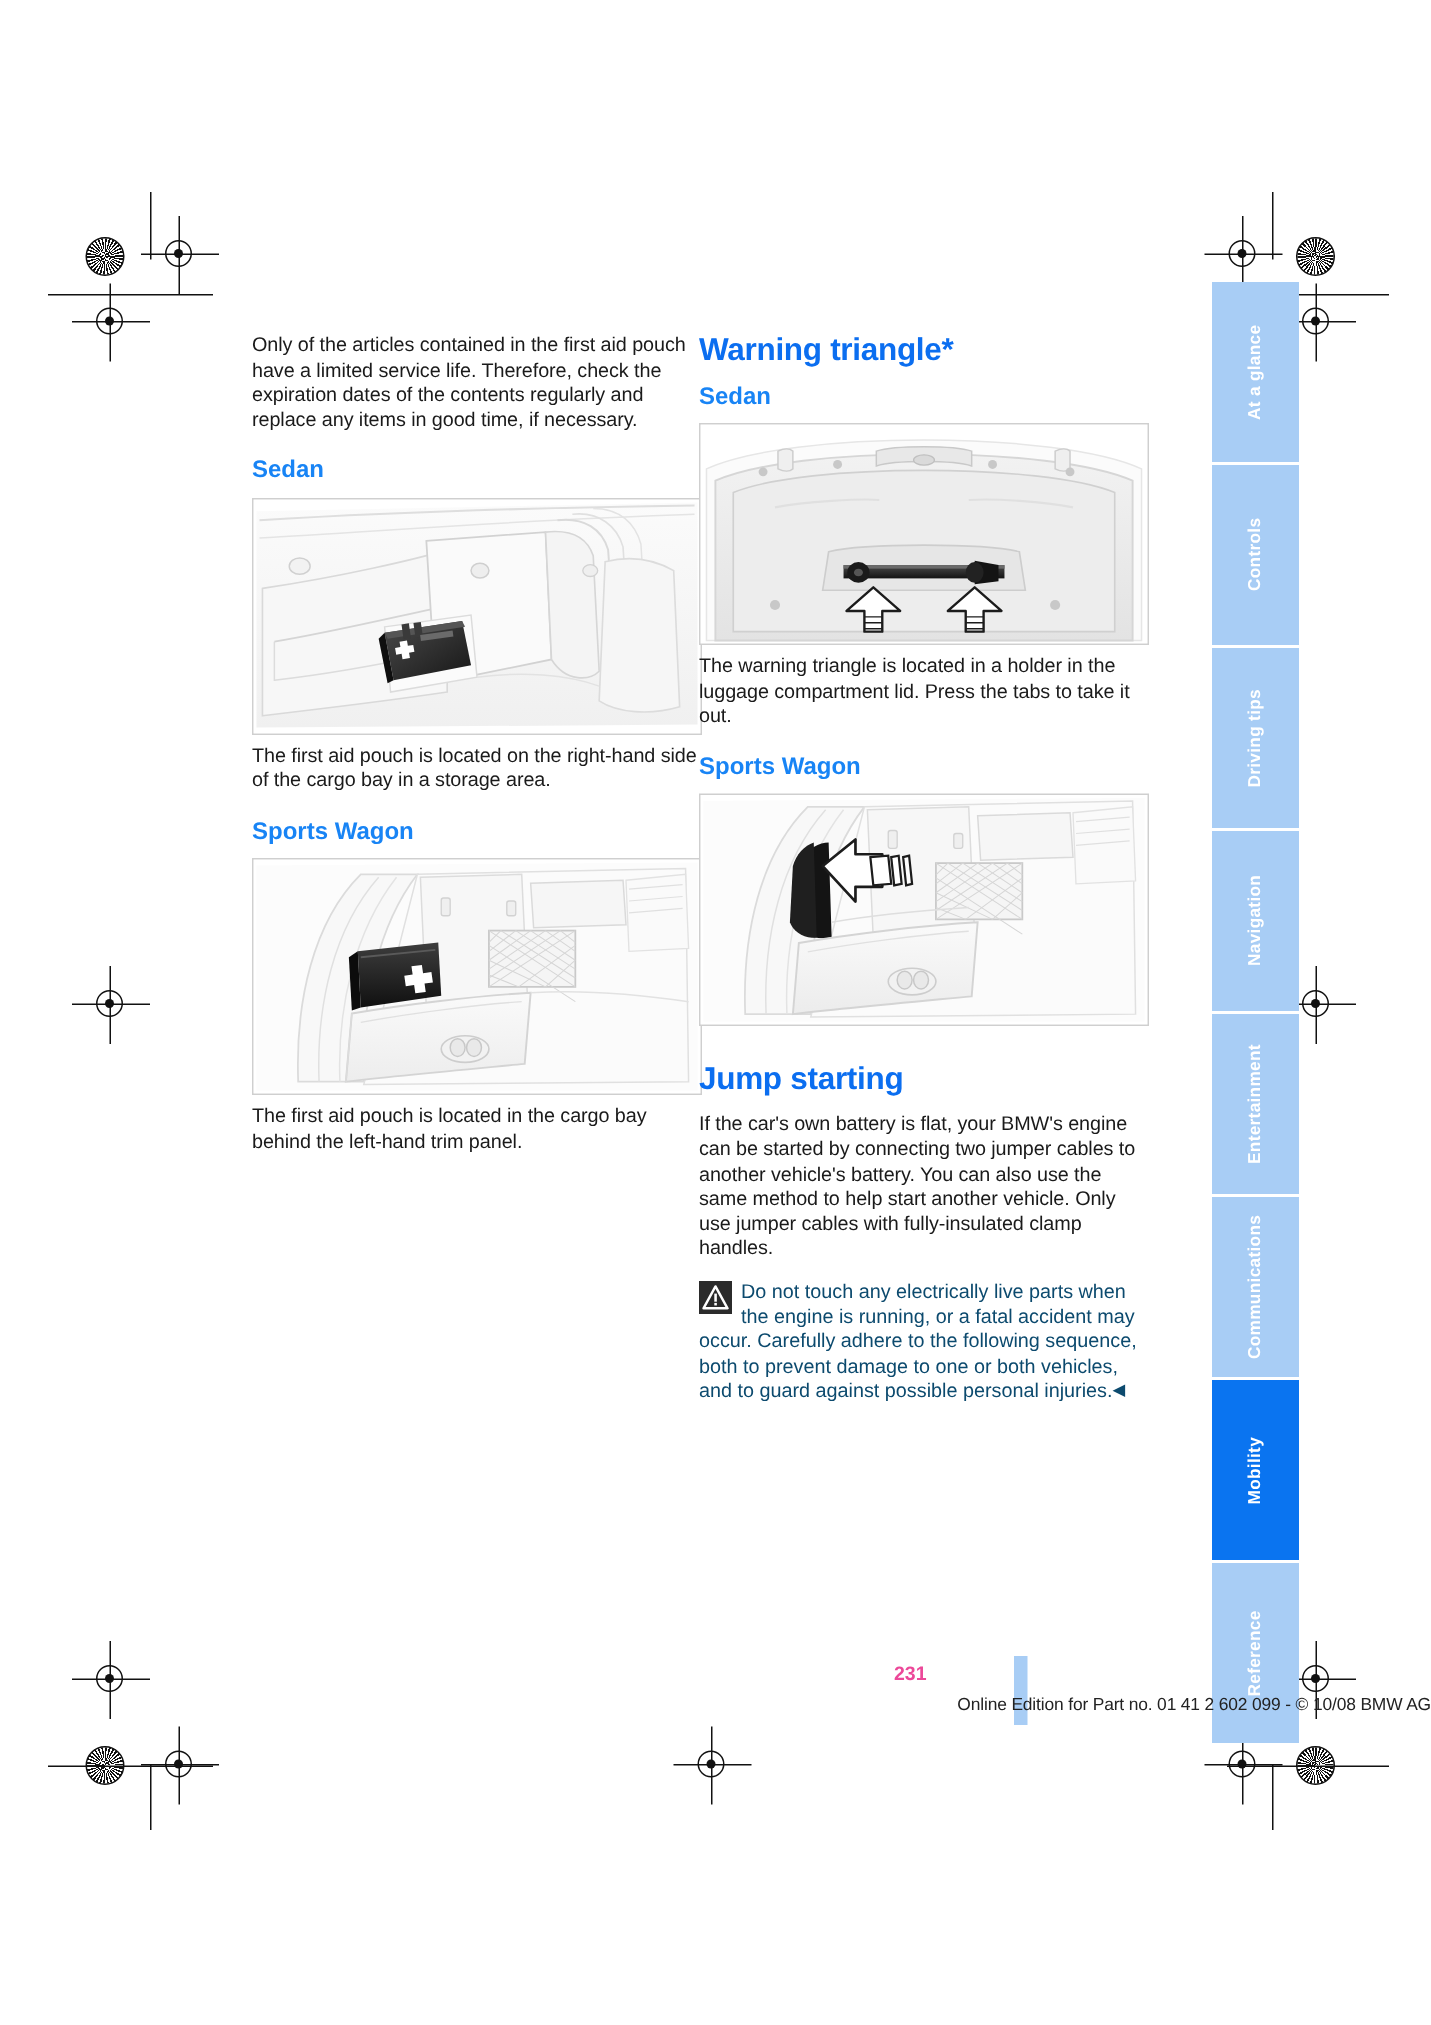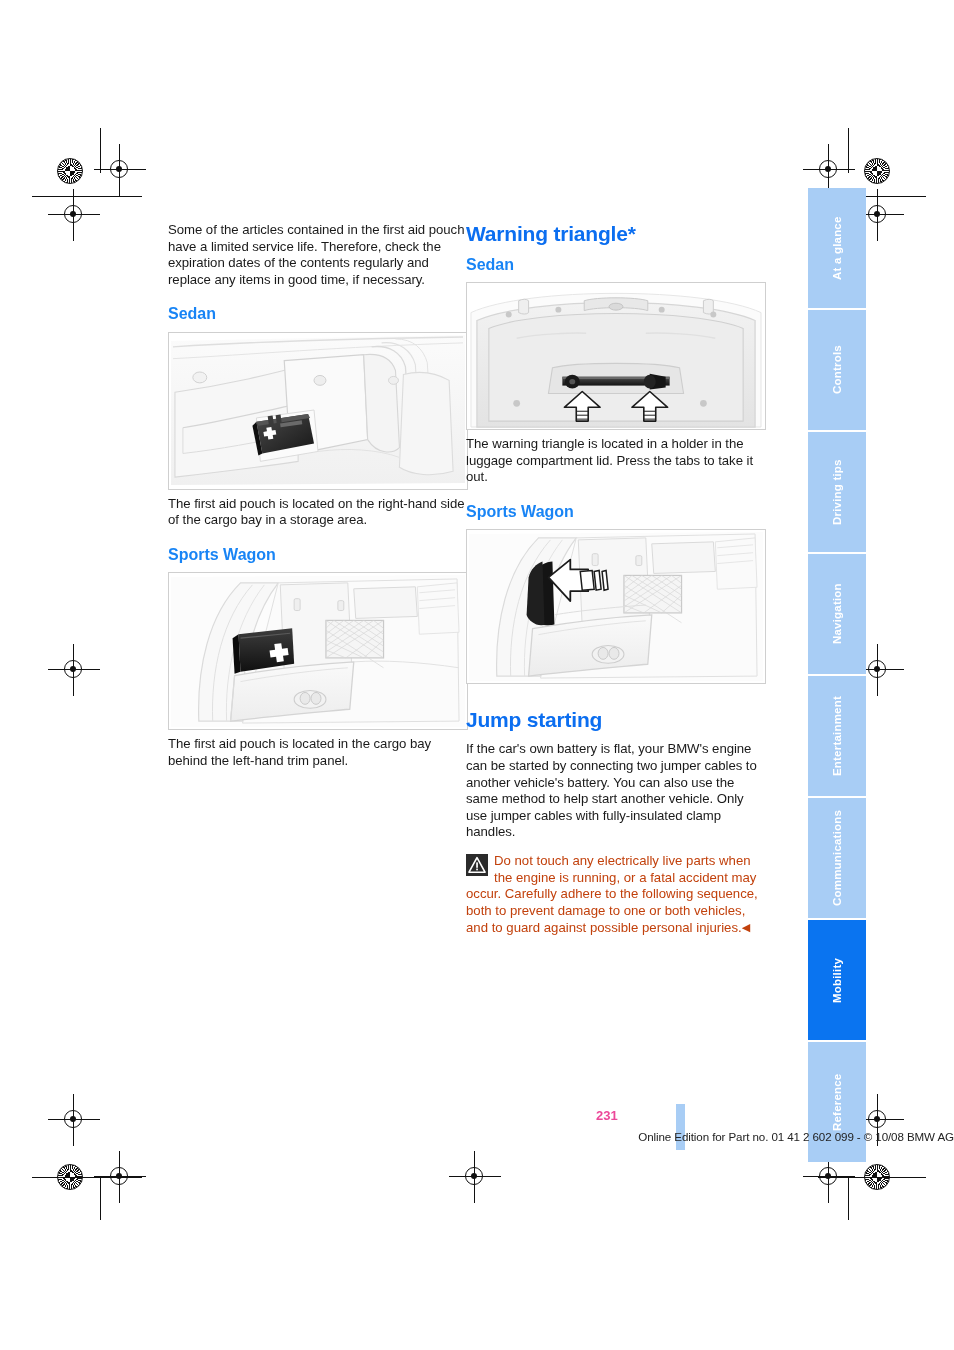--- a/index.html
+++ b/index.html
@@ -91,21 +91,21 @@
     box-sizing: border-box;
     background: #fdfdfd;
     overflow: hidden;
   }
   .figure svg { display: block; width: 100%; height: 100%; }
 
   
   .note {
     font-size: 13.2px;
     line-height: 16.6px;
-    color: #c2410c;
+    color: #0c4a6e;
     margin-top: 12px;
   }
   .note .warn-icon {
     float: left;
     width: 22px; height: 22px;
     background: #2b2b2b;
     margin: 1px 6px 0 0;
     position: relative;
   }
   .note .warn-icon svg { position: absolute; left: 2px; top: 2px; }
@@ -250,21 +250,21 @@
   <div class="cropline" style="left:100px; top:1176px; width:1.3px; height:44px;"></div>
   <div class="cropline" style="left:818px; top:1177px; width:108px; height:1.3px;"></div>
   <div class="cropline" style="left:848px; top:1176px; width:1.3px; height:44px;"></div>
 </div>
 
 <div class="page">
 
   <div class="col col-left">
 
 
-    <p class="body">Some of the articles contained in the first aid pouch have a limited service life. Therefore, check the expiration dates of the contents regularly and replace any items in good time, if necessary.</p>
+    <p class="body">Only of the articles contained in the first aid pouch have a limited service life. Therefore, check the expiration dates of the contents regularly and replace any items in good time, if necessary.</p>
 
     <h2 class="sub">Sedan</h2>
 
     <div class="figure" style="height:158px;">
       <svg viewBox="0 0 300 158" preserveAspectRatio="none">
         <defs>
           <linearGradient id="gL1" x1="0" y1="0" x2="0" y2="1">
             <stop offset="0" stop-color="#fbfbfb"></stop>
               <stop offset="1" stop-color="#f0f0f0"></stop>
           </linearGradient>

